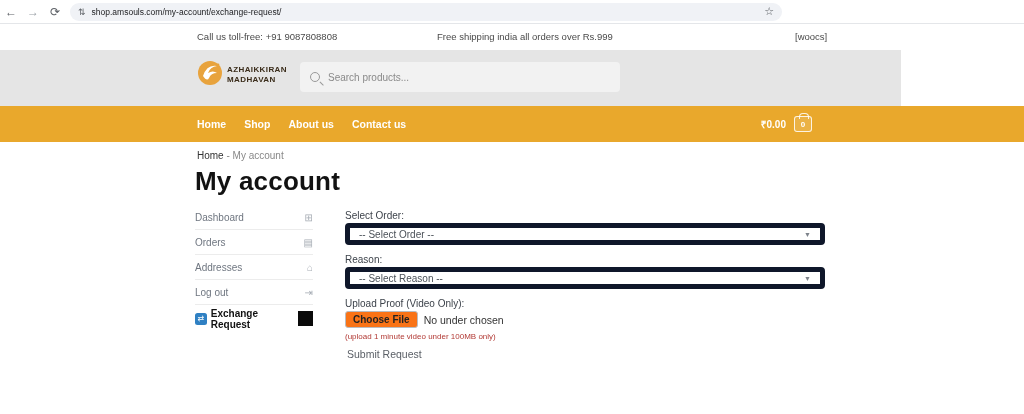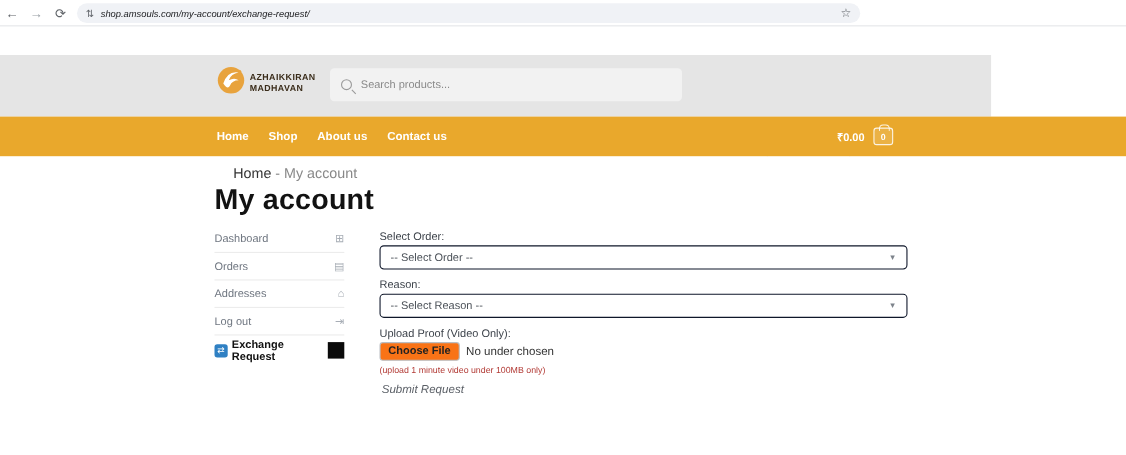--- a/index.html
+++ b/index.html
@@ -6,21 +6,21 @@
   html,body { width:1024px; height:414px; }
   body { font-family:"Liberation Sans", sans-serif; background:#fff; }
   .page { position:relative; width:1024px; height:414px; overflow:hidden; background:#fff; }
   .abs { position:absolute; }
 
   
   .chrome { left:0; top:0; width:1024px; height:24px; background:#fff; border-bottom:1px solid #e4e6e9; display:flex; align-items:center; }
   .nav-glyph { color:#5f6368; font-size:12px; width:22px; text-align:center; cursor:pointer; }
   .nav-glyph.dim { color:#9aa0a6; }
   .url-pill { margin-left:4px; width:712px; height:18px; background:#f0f2f6; border-radius:9px; display:flex; align-items:center; padding:0 8px; }
-  .url-text { font-size:8.5px; color:#202124; margin-left:6px; flex:1;font-style:italic; }
+  .url-text { font-size:8.5px; color:#202124; margin-left:6px; flex:1; }
   .site-icon, .star { color:#5f6368; font-size:9px; }
   .star { font-size:11px; }
 
   
   .topstrip-text { font-size:9.5px; color:#4a4a4a; }
 
   
   .logo-wrap { display:flex; align-items:center; gap:4px; }
   .logo-text { font-size:8px; font-weight:bold; color:#3a2c1a; letter-spacing:.4px; line-height:1.25; }
   .searchbar { width:320px; height:30px; background:#f2f2f2; border-radius:4px; display:flex; align-items:center; padding:0 10px; }
@@ -35,38 +35,38 @@
   
   .mainnav { left:0; top:106px; width:1024px; height:36px; }
   .mainnav .links { position:absolute; left:197px; top:0; height:36px; display:flex; align-items:center; gap:18px; }
   .mainnav .links span { color:#fff; font-size:10.5px; font-weight:bold; cursor:pointer; }
   .cart { position:absolute; right:212px; top:0; height:36px; display:flex; align-items:center; gap:8px; cursor:pointer; }
   .cart .total { color:#fff; font-size:10px; font-weight:bold; }
   .bag { width:18px; height:16px; border:1.2px solid rgba(255,255,255,.85); border-radius:3px; background:rgba(255,255,255,.12); color:#fff; font-size:8px; font-weight:bold; display:flex; align-items:center; justify-content:center; position:relative; }
   .bag:before { content:""; position:absolute; top:-4px; left:4px; width:8px; height:5px; border:1.2px solid rgba(255,255,255,.85); border-bottom:none; border-radius:4px 4px 0 0; }
 
   
-  .crumb { font-size:13px; color:#888;margin-left:15px; }
+  .crumb { font-size:10px; color:#888; }
   .crumb .home { color:#333; cursor:pointer; }
   .title { font-size:26px; font-weight:bold; color:#121212; letter-spacing:.2px; }
 
   
   .side { left:195px; top:205px; width:118px; }
   .side-item { display:flex; align-items:center; justify-content:space-between; height:25px; border-bottom:1px solid #ececec; cursor:pointer; }
   .side-item .t { font-size:10px; color:#6f7680; }
   .side-item .ic { font-size:10px; color:#a7adb5; }
   .side-item.active { border-bottom:none; height:27px; }
   .side-item.active .t { font-weight:bold; color:#111; font-size:10px; }
   .xchg-ic { width:12px; height:12px; background:#2f80c3; border-radius:2.5px; color:#fff; font-size:8px; display:flex; align-items:center; justify-content:center; margin-right:4px; }
   .blk-sq { width:15px; height:15px; background:#0a0a0a; }
   .active-left { display:flex; align-items:center; }
 
   
   .form-label { font-size:10px; color:#3d434b; }
-  .sel { width:480px; height:22px; background:#fff; border:1px solid #0f172a; border-radius:4px; display:flex; align-items:center; padding:0 9px; cursor:pointer; }
+  .sel { width:480px; height:22px; background:#fff; border:5px solid #0f172a; border-radius:4px; display:flex; align-items:center; padding:0 9px; cursor:pointer; }
   .sel .val { font-size:10px; color:#4b5158; flex:1; }
   .sel .caret { font-size:7px; color:#7d838b; }
   .file-row { display:flex; align-items:center; gap:6px; }
   .choose-btn { border:1px solid #b9bdc2; background:#f97316; border-radius:3px; font-size:10px; font-weight:bold; color:#222; padding:2px 7px; cursor:pointer; }
   .no-file { font-size:10.5px; color:#333; }
   .note { font-size:8px; color:#b23a35; }
   .submit { font-size:10.5px; color:#5a5f66; background:none; border:none; cursor:pointer; }
 </style>
 </head>
 <body>
@@ -77,20 +77,25 @@
     <span class="nav-glyph">←</span>
     <span class="nav-glyph dim">→</span>
     <span class="nav-glyph">⟳</span>
     <div class="url-pill">
       <span class="site-icon">⇅</span>
       <span class="url-text">shop.amsouls.com/my-account/exchange-request/</span>
       <span class="star">☆</span>
     </div>
   </div>
 
+  <div class="abs" style="left:0;top:24px;width:1024px;height:26px;background:#fff;">
+    <span class="abs topstrip-text" style="left:197px;top:7px;">Call us toll-free: +91 9087808808</span>
+    <span class="abs topstrip-text" style="left:437px;top:7px;">Free shipping india all orders over Rs.999</span>
+    <span class="abs topstrip-text" style="left:795px;top:7px;">[woocs]</span>
+  </div>
 
   <div class="abs" style="left:0;top:50px;width:901px;height:56px;background:#e5e5e5;">
     <div class="abs logo-wrap" style="left:197px;top:10px;">
       <span>
         <svg width="26" height="26" viewBox="0 0 26 26">
           <circle cx="13" cy="13" r="12" fill="#E8A33D"></circle>
           <path d="M6 16 Q10 4 20 6 Q13 7 11 13 Q16 10 20 13 Q14 13 12 18 Q10 22 6 16 Z" fill="#fff"></path>
           <circle cx="21" cy="5" r="1.4" fill="#E8A33D"></circle>
         </svg>
       </span>
@@ -200,16 +205,16 @@
       <span class="caret">▼</span>
     </div>
 
     <span class="abs form-label" style="left:345px;top:298px;">Upload Proof (Video Only):</span>
     <div class="abs file-row" style="left:345px;top:311px;">
       <button class="choose-btn">Choose File</button>
       <span class="no-file">No under chosen</span>
     </div>
     <span class="abs note" style="left:345px;top:332px;">(upload 1 minute video under 100MB only)</span>
 
-    <button class="abs submit" style="left:347px;top:348px;font-style:italic;">Submit Request</button>
+    <button class="abs submit" style="left:347px;top:348px;">Submit Request</button>
   </div>
 
 </div>
 
 </body></html>

